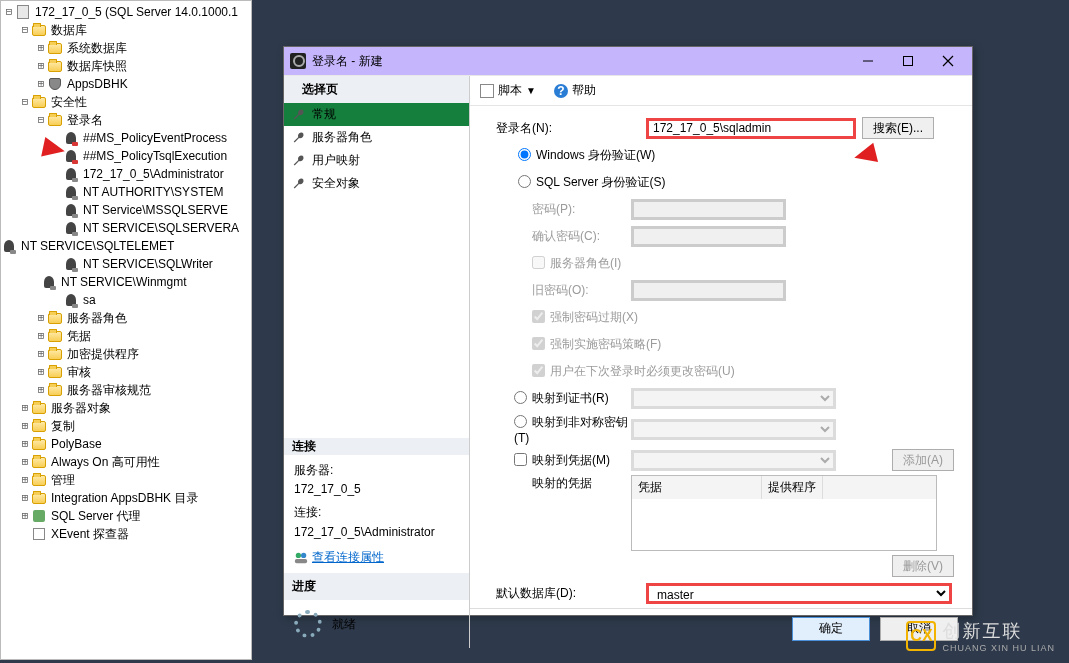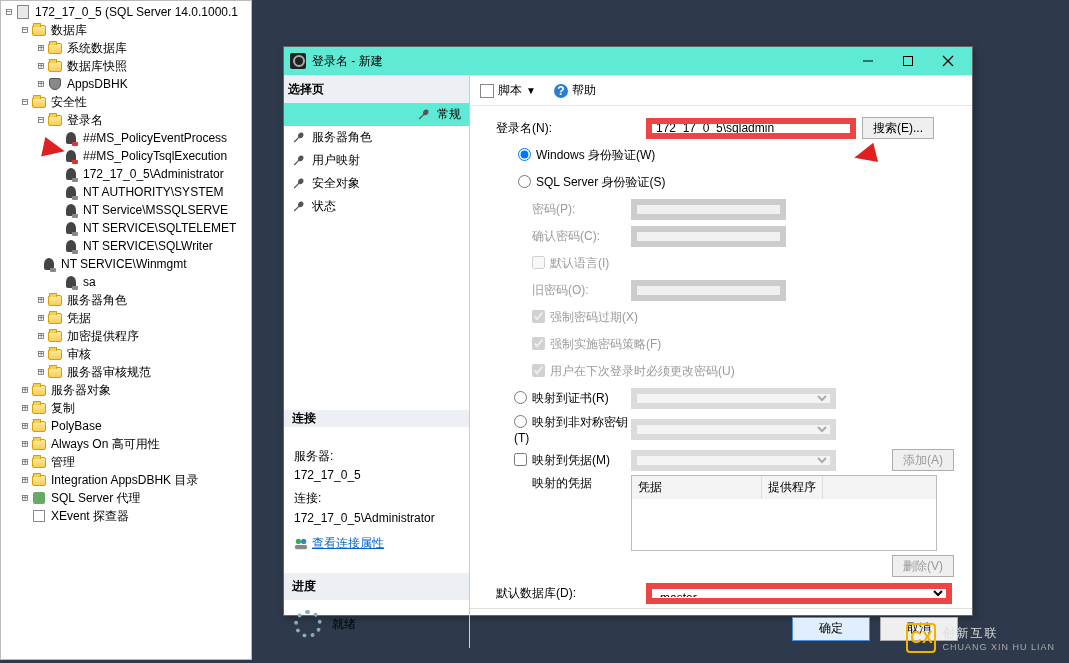--- a/index.html
+++ b/index.html
@@ -18,58 +18,58 @@
 .login-ico { width:10px;height:12px; background:#444; border-radius:50% 50% 2px 2px;}
 .login-red:after{content:"";display:block;width:6px;height:4px;background:#d93636;border-radius:1px;position:relative;top:10px;left:6px;}
 .login-grey:after{content:"";display:block;width:6px;height:4px;background:#888;border-radius:1px;position:relative;top:10px;left:6px;}
 .agent-ico{width:12px;height:12px;background:#6a6;border-radius:2px;}
 .xe-ico{width:12px;height:12px;border:1px solid #888;}
 .tree-label { padding-left: 2px; }
 .arrow { position:absolute; width:0;height:0; border-top:10px solid transparent; border-bottom:10px solid transparent; border-left:22px solid #e02020; transform: rotate(12deg);}
 
 
 .dialog { position:absolute; left:283px; top:46px; width:690px; height:570px; background:#fff; border:1px solid #666; box-shadow: 2px 2px 8px rgba(0,0,0,.3); display:flex; flex-direction:column;}
-.titlebar { height:30px; background:#5eead4; display:flex; align-items:center; padding:0 4px 0 6px; border-bottom: 1px solid #e8e8e8;}
+.titlebar { height:30px; background:#c4b5fd; display:flex; align-items:center; padding:0 4px 0 6px; border-bottom: 1px solid #e8e8e8;}
 .title-ico { width:16px;height:16px;background:#222;border-radius:2px;margin-right:6px; position:relative;}
 .title-ico:after{content:"";position:absolute;left:3px;top:2px;width:8px;height:8px;border:2px solid #aaa;border-radius:50%;}
 .title-txt { flex:1; }
 .winctl { display:flex; }
 .winbtn { width:40px; height:28px; display:flex; align-items:center; justify-content:center; }
 .winbtn svg{width:12px;height:12px;}
 
 .dlg-body { flex:1; display:flex; }
 .sel-panel { width:186px; border-right:1px solid #ccc; display:flex; flex-direction:column;}
-.sel-head { background:#eceff3; font-weight:bold; padding:5px 4px; }
+.sel-head { background:#eceff3; font-weight:bold; padding:5px 18px; }
 .sel-items { flex:0 0 auto;}
 .sel-item { display:flex;align-items:center; padding:3px 8px;}
-.sel-item.sel{ background:#5eead4;justify-content:flex-end;}
+.sel-item.sel{ background:#15803d;}
 .wrench{width:14px;height:14px;margin-right:6px;color:#555;}
 
 .conn-sec { margin-top:auto; }
 .conn-head { background:#eceff3; font-weight:bold; padding:0 8px;}
-.conn-body { padding:20px 10px; line-height:1.6; word-break: break-all;}
+.conn-body { padding:6px 10px; line-height:1.6; word-break: break-all;}
 .conn-link{ color:#0066cc; text-decoration:underline;text-align:center;}
 .pp{width:14px;height:14px;margin-right:4px;vertical-align:middle;}
 .prog-head{background:#eceff3;font-weight:bold;padding:5px 8px;}
 .prog-body{padding:10px; display:flex; align-items:center; gap:10px;}
 .ring{width:28px;height:28px;border:4px dotted #8ab; border-radius:50%;}
 
 .form-panel { flex:1; display:flex; flex-direction:column; }
 .tool-row { padding:6px 10px; display:flex; align-items:center; gap:4px; border-bottom:1px solid #e5e5e5;}
 .tool-row .script-ico{width:14px;height:14px;background:#fff;border:1px solid #888;}
 .tool-row .dd{font-size:10px;}
 .help-ico{width:14px;height:14px;background:#2a7dd4;color:#fff;border-radius:50%;display:inline-flex;align-items:center;justify-content:center;font-weight:bold;}
 
 .form-area { flex:1; padding:10px 18px 0 26px; overflow:auto;}
 .row{display:flex;align-items:center;min-height:24px;margin-bottom:3px;}
 .lbl{width:150px;}
 .lbl2{width:135px;padding-left:18px;}
 .lbl3{width:135px;padding-left:36px;}
 .lbl4{padding-left:22px;}
-input[type=text],input[type=password],select{height:21px;border:6px solid #ef4444;padding:1px 4px;background:#fff;}
+input[type=text],input[type=password],select{height:21px;border:3px solid #ef4444;padding:1px 4px;background:#fff;}
 input[disabled],select[disabled]{background:#f0f0f0;color:#888;border-color:#ccc;}
 .login-field{width:210px;}
 .search-btn,.add-btn,.del-btn,.ok-btn,.cancel-btn{height:22px;padding:0 10px;background:#efefef;border:1px solid #adadad;}
 .ok-btn{background:#e1eefc;border:1px solid #4a90d9;}
 .search-btn{margin-left:6px;width:72px;}
 .add-btn,.del-btn{width:62px;}
 input[type=radio],input[type=checkbox]{margin-right:5px;position:relative;top:2px;}
 .dis{color:#9b9b9b;}
 .short-field{width:155px;}
 .combo{width:205px;}
@@ -77,21 +77,21 @@
 .cred-header{display:flex;background:#f4f4f4;}
 .cred-header>div{padding:3px 6px;border-right:1px solid #ddd;}
 .narrow-sel{width:306px;height:21px;}
 .right-col{margin-left:auto;}
 .footer{height:40px;border-top:1px solid #ddd;display:flex;align-items:center;justify-content:flex-end;padding:0 14px;gap:10px;}
 .footer button{width:78px;height:24px;}
 .red-arrow2{width:0;height:0;border-top:10px solid transparent;border-bottom:10px solid transparent;border-right:22px solid #e02020;transform:rotate(-14deg);position:absolute;}
 
 .brand{position:absolute;right:14px;bottom:10px;color:#ddd;display:flex;align-items:center;gap:6px;}
 .brand-logo{width:30px;height:30px;border:2px solid #f2b400;border-radius:4px;display:flex;align-items:center;justify-content:center;color:#f2b400;font-weight:bold;font-size:16px;}
-.brand-txt{font-size:12px;letter-spacing:2px;}
+.brand-txt{font-size:18px;letter-spacing:2px;}
 .brand-sub{font-size:9px;letter-spacing:1px;color:#aaa;}
 </style>
 </head>
 <body>
 
 <div class="tree-panel">
  <div class="tree">
   <div class="tree-row" style="padding-left:2px">
         <span class="exp">⊟</span>
         <span class="ico">
@@ -165,20 +165,26 @@
         </span>
         <span class="tree-label">NT AUTHORITY\SYSTEM</span>
       </div>
   <div class="tree-row" style="padding-left:62px">
         <span class="ico">
           <span class="login-ico login-grey"></span>
         </span>
         <span class="tree-label">NT Service\MSSQLSERVE</span>
       </div>
   <div class="tree-row" style="padding-left:62px">
+        <span class="ico">
+          <span class="login-ico login-grey"></span>
+        </span>
+        <span class="tree-label">NT SERVICE\SQLSERVERA</span>
+      </div>
+  <div class="tree-row" style="">
         <span class="ico">
           <span class="login-ico login-grey"></span>
         </span>
         <span class="tree-label">NT SERVICE\SQLTELEMET</span>
       </div>
   <div class="tree-row" style="padding-left:62px">
         <span class="ico">
           <span class="login-ico login-grey"></span>
         </span>
         <span class="tree-label">NT SERVICE\SQLWriter</span>
@@ -333,26 +339,20 @@
               <path d="M13 3a4 4 0 01-5 5L3 13l-1-1 5-5a4 4 0 015-5z" fill="#555"></path>
             </svg>
             <span>用户映射</span>
           </div>
        <div class="sel-item">
             <svg class="wrench" viewBox="0 0 16 16">
               <path d="M13 3a4 4 0 01-5 5L3 13l-1-1 5-5a4 4 0 015-5z" fill="#555"></path>
             </svg>
             <span>安全对象</span>
           </div>
-       <div class="sel-item">
-            <svg class="wrench" viewBox="0 0 16 16">
-              <path d="M13 3a4 4 0 01-5 5L3 13l-1-1 5-5a4 4 0 015-5z" fill="#555"></path>
-            </svg>
-            <span>状态</span>
-          </div>
      </div>
      <div class="conn-sec">
        <div class="conn-head">连接</div>
        <div class="conn-body">
          <div>服务器:</div>
          <div>172_17_0_5</div>
          <div style="margin-top:4px">连接:</div>
          <div>172_17_0_5\Administrator</div>
          <div style="margin-top:6px;"><svg class="pp" viewBox="0 0 16 16">
                 <circle cx="5" cy="5" r="3" fill="#3a6"></circle>
@@ -391,21 +391,21 @@
           </div>
        <div class="row dis">
             <span class="lbl3">密码(P):</span>
             <input type="password" disabled="" class="short-field" style="">
           </div>
        <div class="row dis">
             <span class="lbl3">确认密码(C):</span>
             <input type="password" disabled="" class="short-field" style="">
           </div>
        <div class="row dis">
-            <label style="padding-left:36px"><input type="checkbox" disabled="" style=""><span>默认语言(I)</span></label>
+            <label style="padding-left:36px"><input type="checkbox" disabled="" style=""><span>服务器角色(I)</span></label>
           </div>
        <div class="row dis">
             <span class="lbl3">旧密码(O):</span>
             <input type="password" disabled="" class="short-field" style="">
           </div>
        <div class="row dis">
             <label style="padding-left:36px"><input type="checkbox" checked="" disabled="" style=""><span>强制密码过期(X)</span></label>
           </div>
        <div class="row dis">
             <label style="padding-left:36px"><input type="checkbox" checked="" disabled="" style=""><span>强制实施密码策略(F)</span></label>

